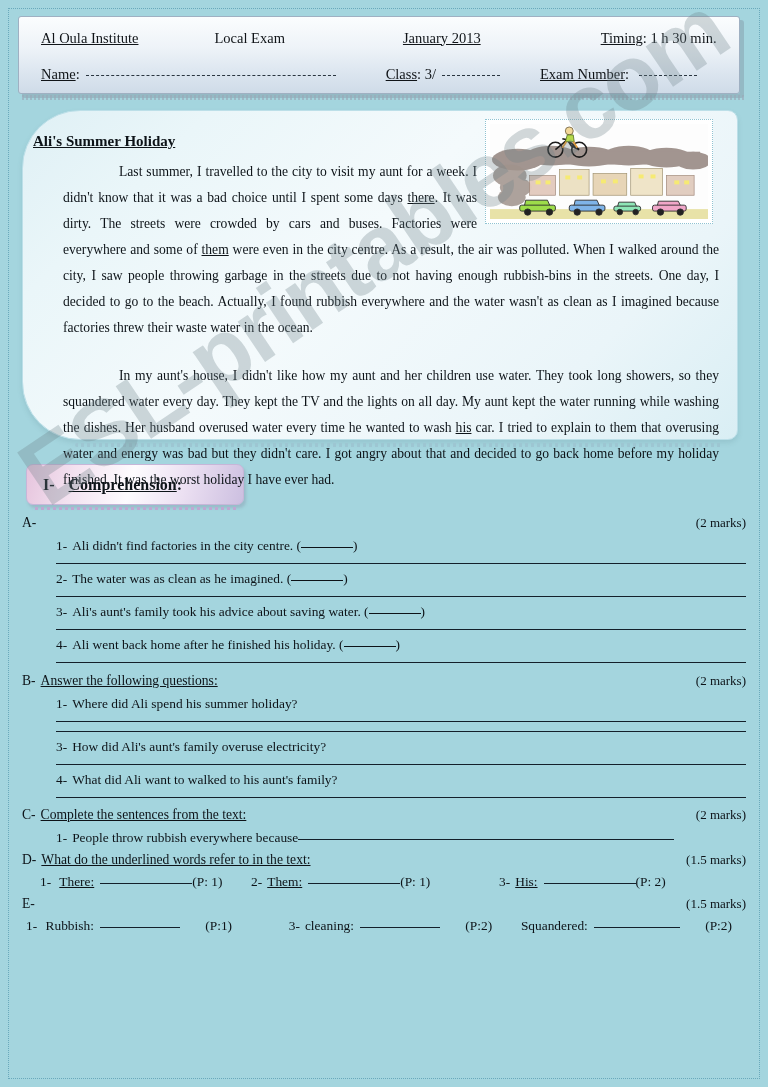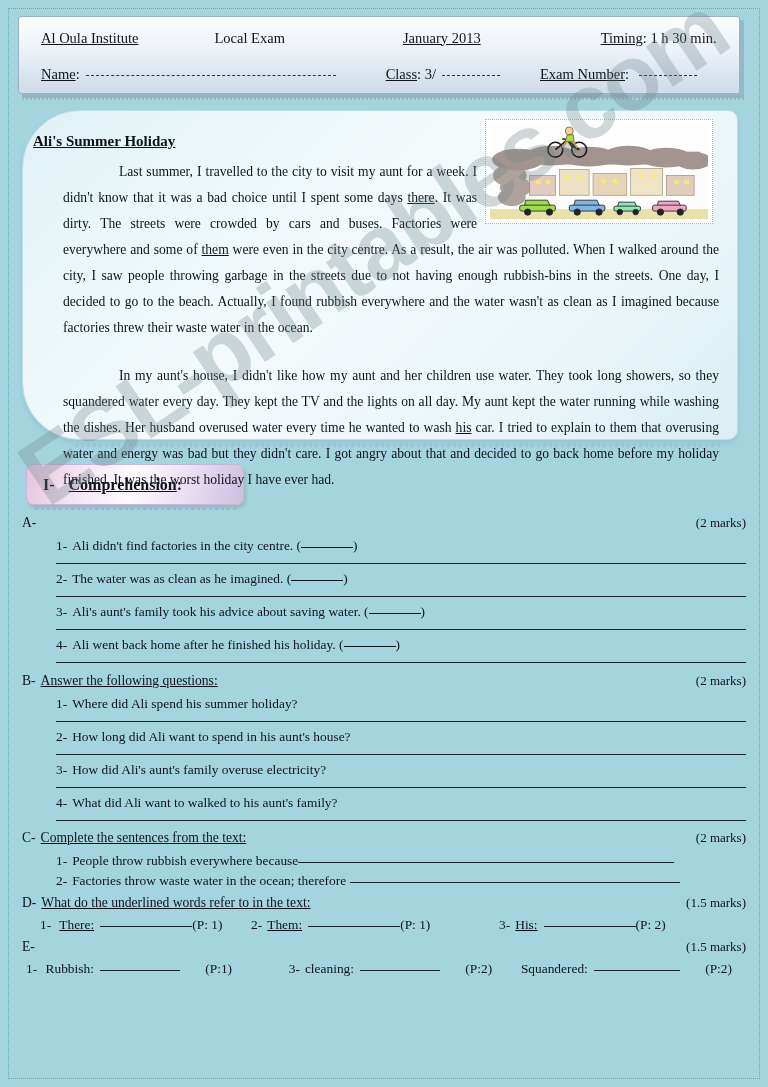--- a/index.html
+++ b/index.html
@@ -401,23 +401,20 @@
       <span class="q-letter">B-</span>
       <span class="q-prompt">Answer the following questions:</span>
       <span class="q-marks">(2 marks)</span>
     </div>
 
     <div class="q-item">
       <span class="q-num">1-</span><span>Where did Ali spend his summer holiday?</span>
     </div>
     <div class="answer-rule"></div>
 
-    <div class="q-item">
-      <span class="q-num">2-</span><span>How long did Ali want to spend in his aunt's house?</span>
-    </div>
     <div class="answer-rule"></div>
 
     <div class="q-item">
       <span class="q-num">3-</span><span>How did Ali's aunt's family overuse electricity?</span>
     </div>
     <div class="answer-rule"></div>
 
     <div class="q-item">
       <span class="q-num">4-</span><span>What did Ali want to walked to his aunt's family?</span>
     </div>
@@ -426,23 +423,20 @@
     <div class="q-section-head" style="margin-top:9px;">
       <span class="q-letter">C-</span>
       <span class="q-prompt">Complete the sentences from the text:</span>
       <span class="q-marks">(2 marks)</span>
     </div>
 
     <div class="q-item">
       <span class="q-num">1-</span><span>People throw rubbish everywhere because</span><span class="fill-rule" style="width:376px;"></span>
     </div>
 
-    <div class="q-item tight">
-      <span class="q-num">2-</span><span>Factories throw waste water in the ocean; therefore </span><span class="fill-rule" style="width:330px;"></span>
-    </div>
 
     <div class="q-section-head" style="margin-top:6px;">
       <span class="q-letter">D-</span>
       <span class="q-prompt">What do the underlined words refer to in the text:</span>
       <span class="q-marks">(1.5 marks)</span>
     </div>
 
     <div class="inline-row">
       <span class="q-num">1-</span>
       <span class="lbl">There:</span><span class="fill-rule" style="width:92px; margin-left:6px;"></span><span>(P: 1)</span>

